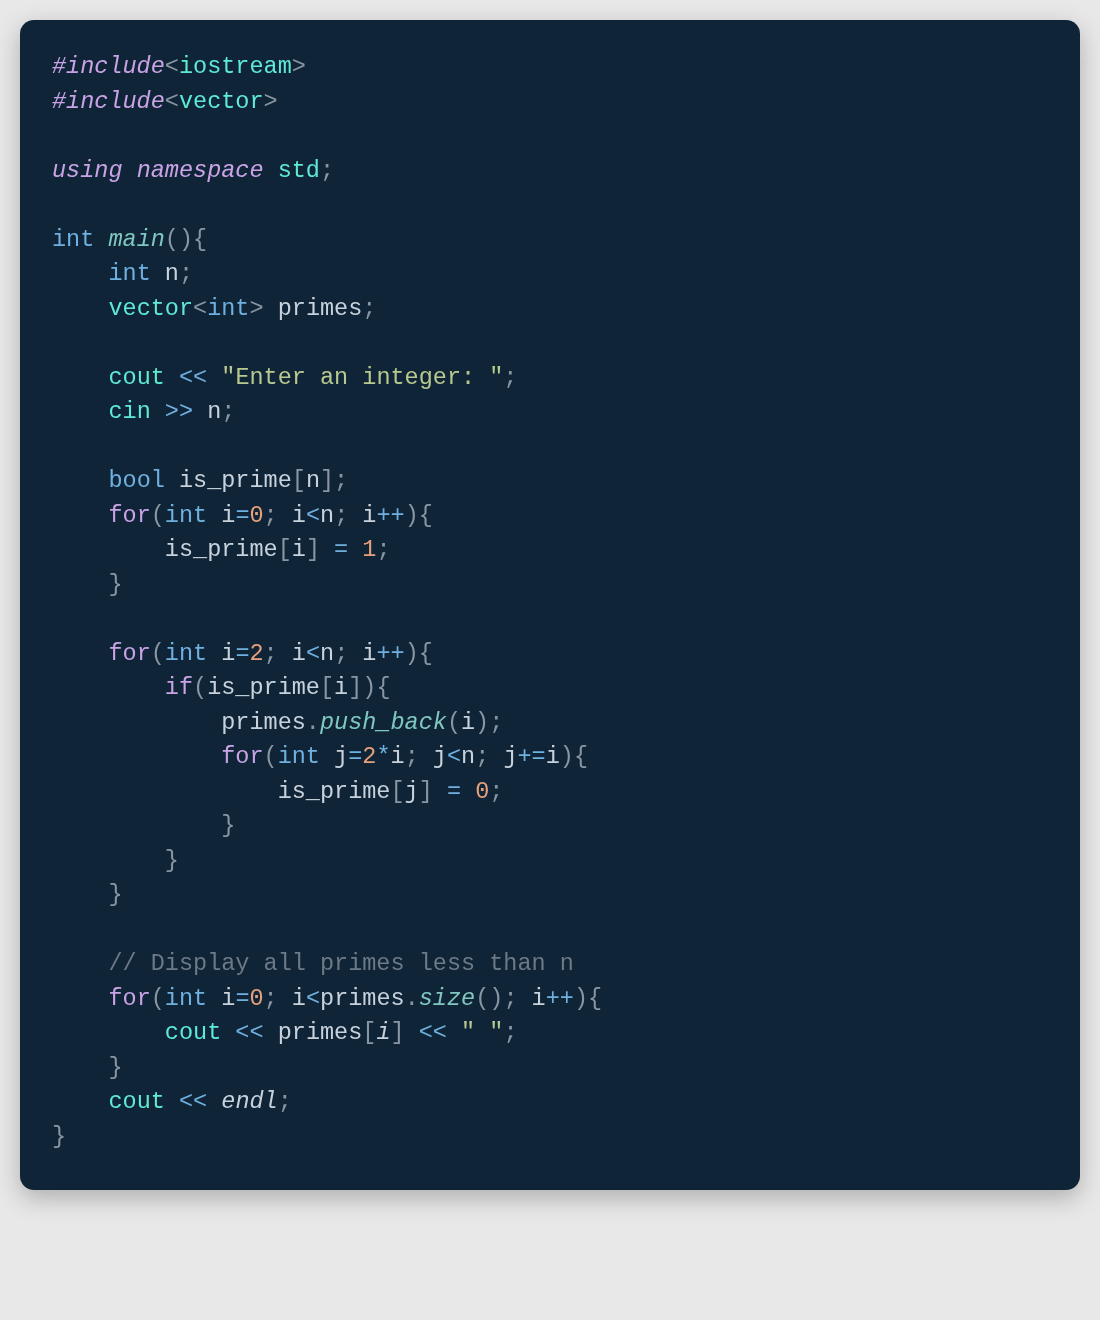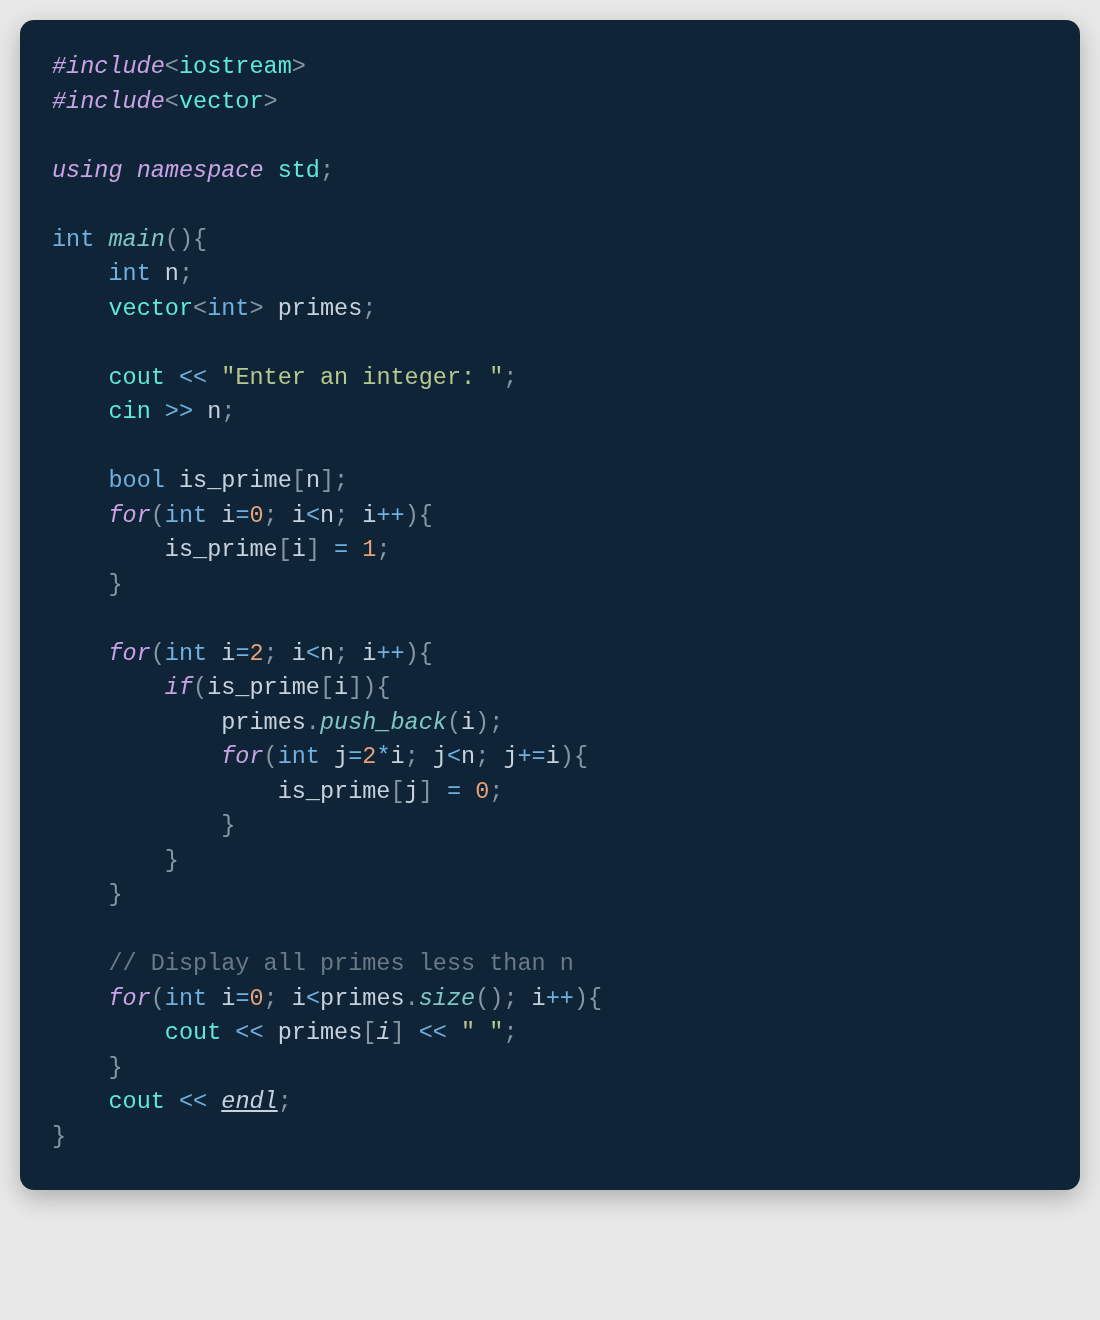--- a/index.html
+++ b/index.html
@@ -22,32 +22,32 @@
   pre.code {
     margin: 0;
     font-family: inherit;
     font-size: 23.5px;
     line-height: 34.5px;
     color: #c7d2dc;
     white-space: pre;
   }
   .tok-preproc   { color: #c9a3e6; font-style: italic; }
   .tok-keyword   { color: #c9a3e6; font-style: italic; }
-  .tok-keyword-i { color: #c9a3e6; font-style: italic; }
+  .tok-keyword-i { color: #c9a3e6; }
   .tok-type      { color: #6fb0e0; }
   .tok-ident     { color: #5eead4; }
   .tok-func-i    { color: #7fc7c0; font-style: italic; }
   .tok-var       { color: #c7d2dc; }
   .tok-var-i     { color: #c7d2dc; font-style: italic; }
   .tok-op        { color: #6fb0e0; }
   .tok-punct     { color: #8896a3; }
   .tok-string    { color: #b8c98f; }
   .tok-number    { color: #e6a07a; }
   .tok-comment   { color: #6c7986; }
-  .tok-endl      { color: #c7d2dc; font-style: italic; text-decoration: underline; }
+  .tok-endl      { color: #c7d2dc; font-style: italic; }
 </style>
 </head>
 <body>
 
 <div class="frame">
   <pre class="code" id="code-pre"><span class="tok-preproc">#include</span><span class="tok-punct">&lt;</span><span class="tok-ident">iostream</span><span class="tok-punct">&gt;</span>
 <span class="tok-preproc">#include</span><span class="tok-punct">&lt;</span><span class="tok-ident">vector</span><span class="tok-punct">&gt;</span>
 
 <span class="tok-keyword">using</span><span> </span><span class="tok-keyword">namespace</span><span> </span><span class="tok-ident">std</span><span class="tok-punct">;</span>
 

